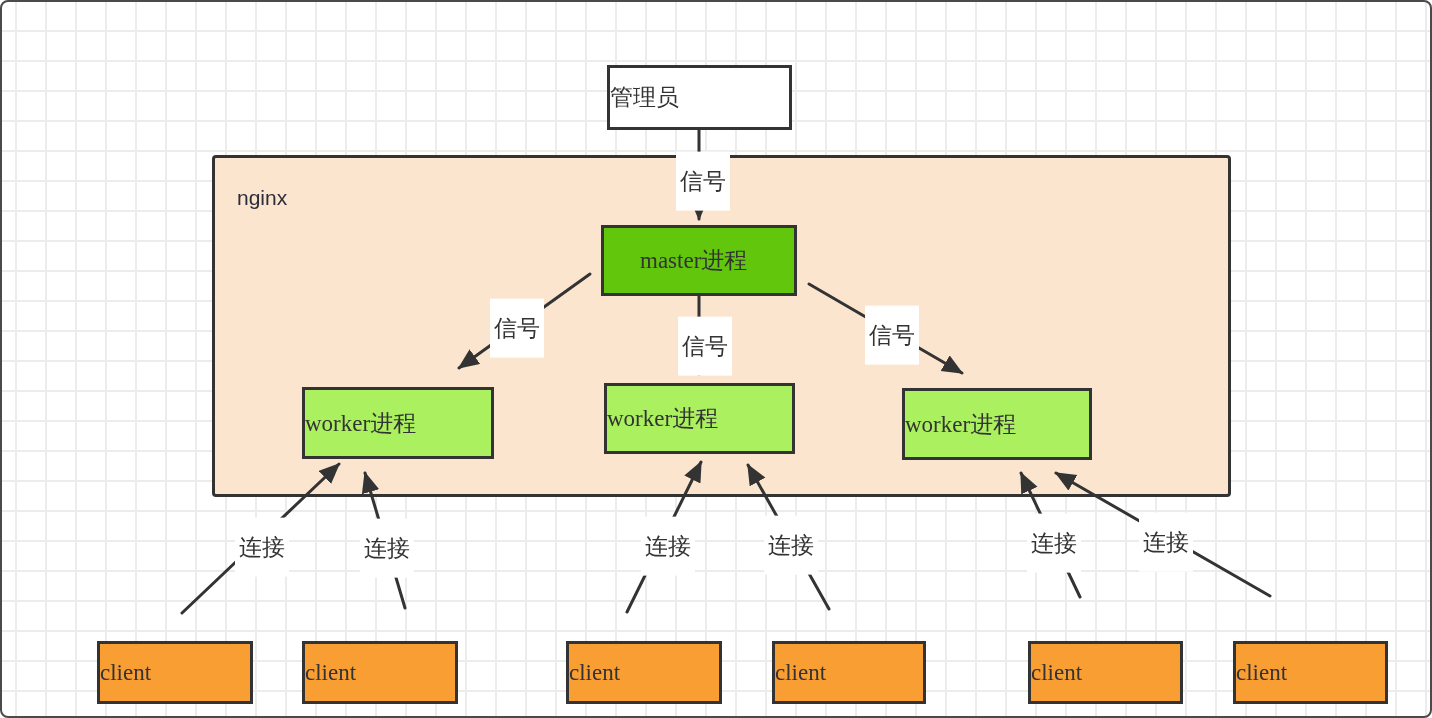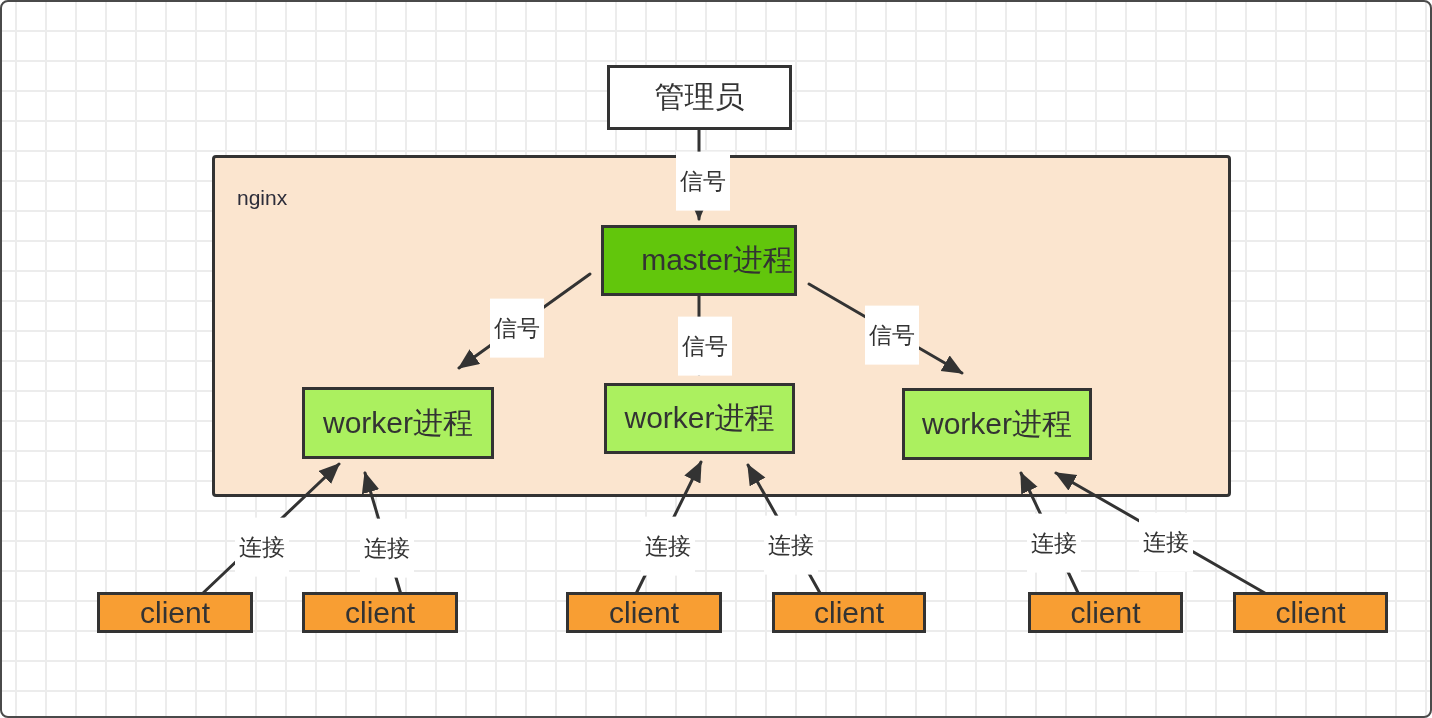--- a/index.html
+++ b/index.html
@@ -54,31 +54,31 @@
     stroke-width: 3;
     stroke-linecap: round;
   }
   svg.arrow-layer .ah { fill: var(--stroke); }
 
   .box {
     position: absolute;
     border: 3px solid var(--stroke);
     display: flex;
     align-items: center;
-    justify-content: center;
-    font-size: 30px;
+    font-size: 23px;
     color: #333;
     white-space: nowrap;
+    font-family: Liberation Serif, serif;
   }
   .admin-box  { left: 605px; top: 63px;  width: 185px; height: 65px; background: #fff; }
   .master-box { left: 599px; top: 223px; width: 196px; height: 71px; background: var(--master-fill); padding-left: 36px; }
   .worker-1   { left: 300px; top: 385px; width: 192px; height: 72px; background: var(--worker-fill); }
   .worker-2   { left: 602px; top: 381px; width: 191px; height: 71px; background: var(--worker-fill); }
   .worker-3   { left: 900px; top: 386px; width: 190px; height: 72px; background: var(--worker-fill); }
-  .client     { top: 590px; height: 41px; width: 155px; background: var(--client-fill); }
+  .client     { top: 639px; height: 63px; width: 155px; background: var(--client-fill); }
   .client-1 { left: 95px;  width: 156px; }
   .client-2 { left: 300px; width: 156px; }
   .client-3 { left: 564px; width: 156px; }
   .client-4 { left: 770px; width: 154px; }
   .client-5 { left: 1026px; }
   .client-6 { left: 1231px; }
 
   .edge-label {
     position: absolute;
     transform: translate(-50%, -50%);

